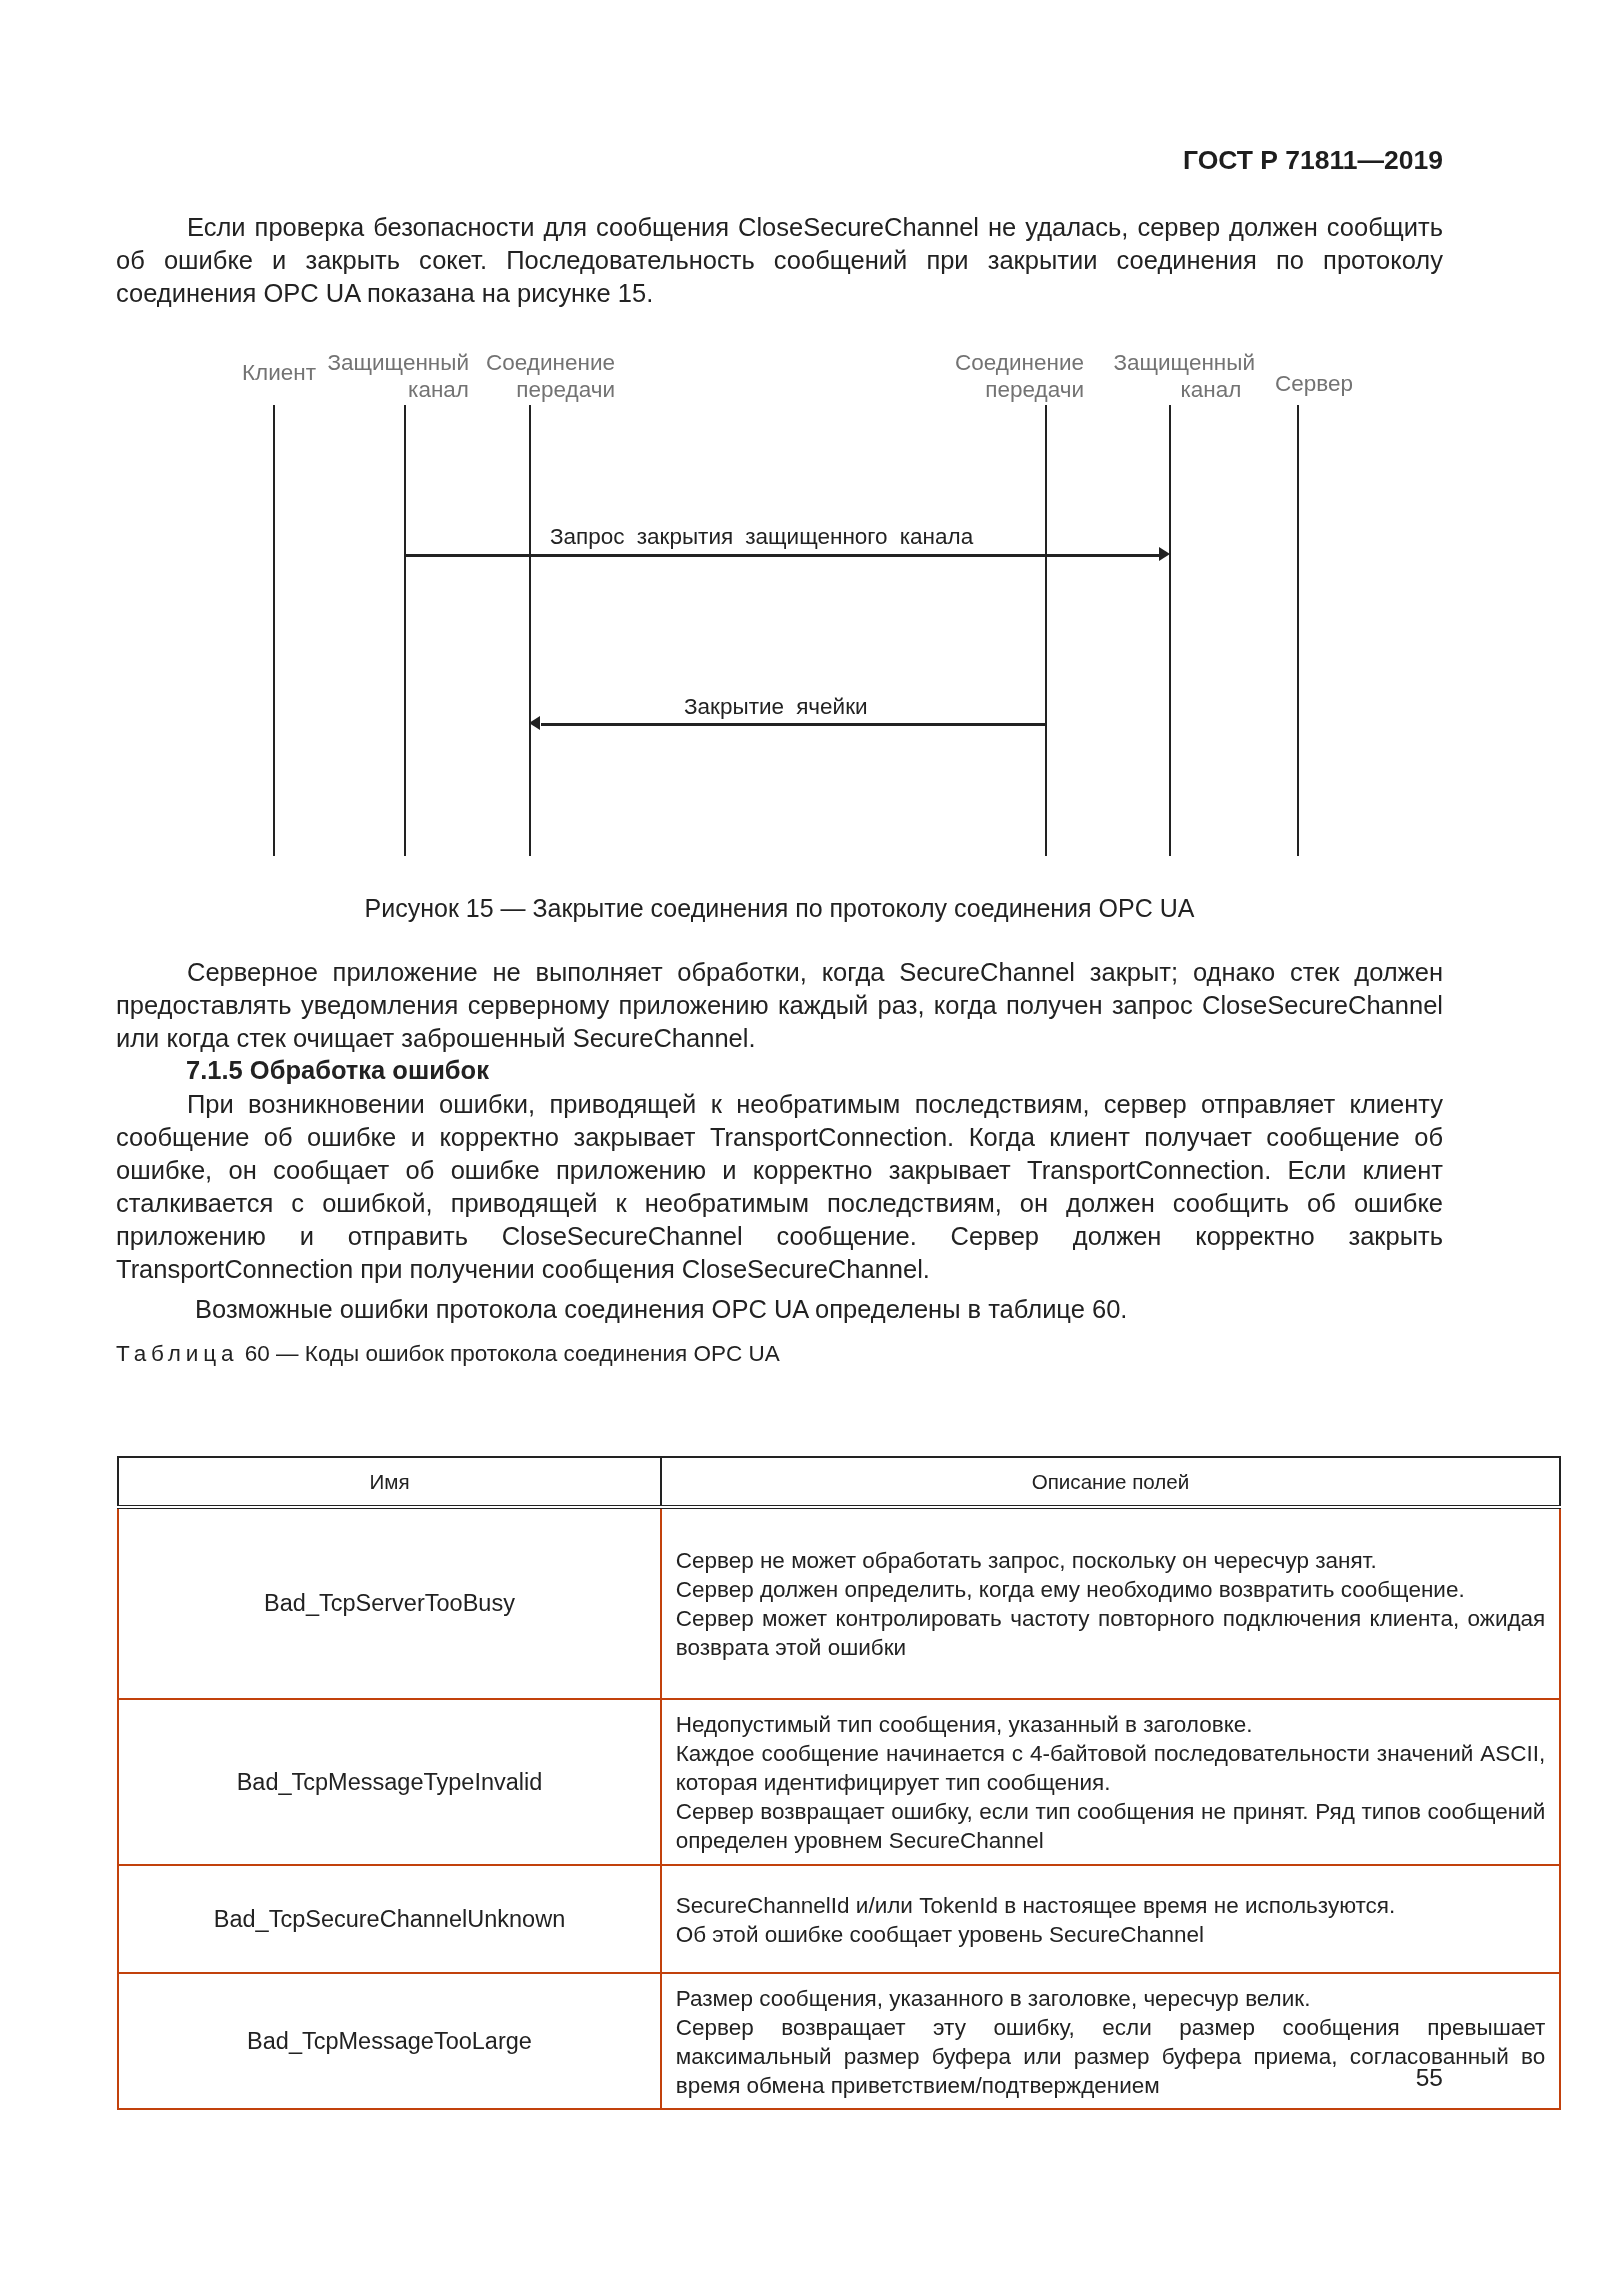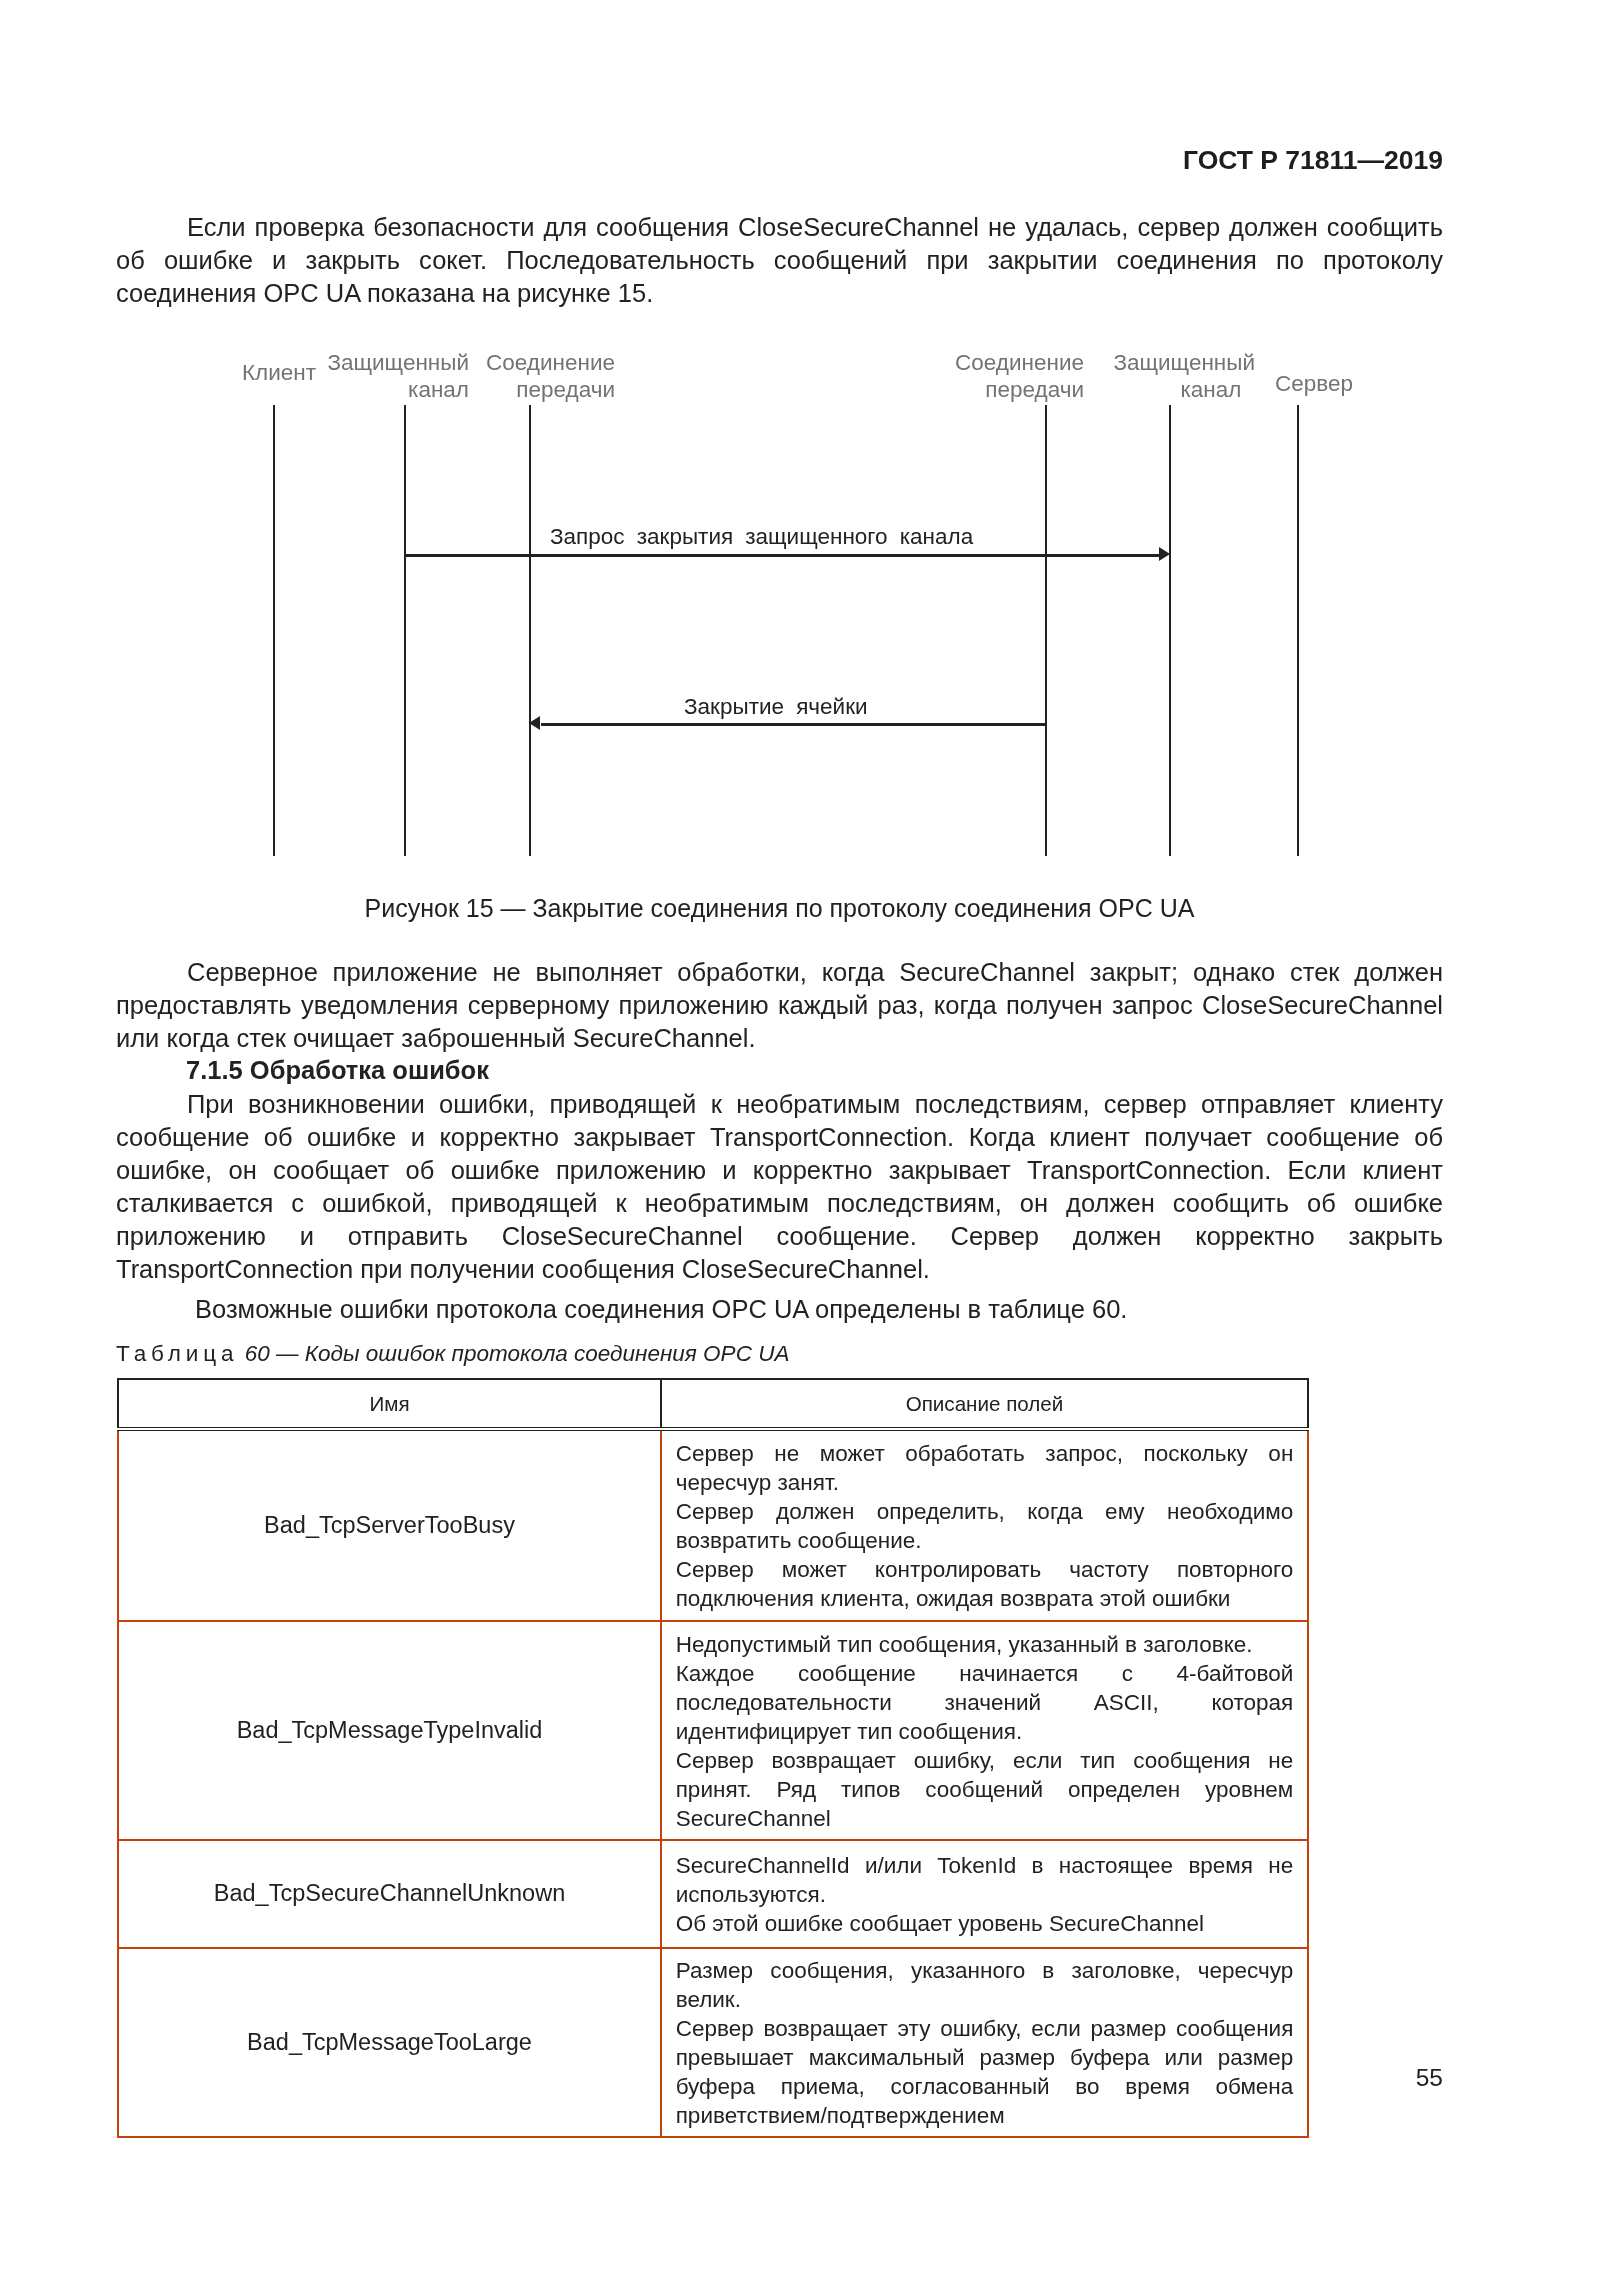--- a/index.html
+++ b/index.html
@@ -15,21 +15,21 @@
   .lane-label { position: absolute; font-size: 22.5px; line-height: 27.4px; text-align: right; color: #737373; white-space: nowrap; }
   .lifeline { position: absolute; width: 2px; background: #222; }
   .msg-line { position: absolute; height: 2.9px; background: #222; }
   .msg-label { position: absolute; font-size: 22.5px; color: #222; white-space: nowrap; word-spacing: 5.9px; }
   .arrow-right { position: absolute; width: 0; height: 0; border-top: 7.8px solid transparent; border-bottom: 7.8px solid transparent; border-left: 11.8px solid #222; }
   .arrow-left { position: absolute; width: 0; height: 0; border-top: 7.8px solid transparent; border-bottom: 7.8px solid transparent; border-right: 11.8px solid #222; }
   .caption { left: 116px; width: 1327px; text-align: center; font-size: 25px; top: 894px; color: #222; }
   .heading { left: 186px; top: 1056px; font-weight: bold; font-size: 25.5px; color: #222; }
   .table-title { left: 116px; top: 1341px; font-size: 22.5px; color: #222; }
   .table-title .spaced { letter-spacing: 4.9px; }
-  table.err { position: absolute; left: 117px; top: 1378px; width: 1192px; border-collapse: collapse;
+  table.err { position: absolute; left: 117px; top: 1456px; width: 1444px; border-collapse: collapse;
               border: 2.9px solid #222; font-size: 22.5px; color: #222; }
   table.err th { font-weight: normal; font-size: 20.6px; height: 45px; border: 2px solid #222;
                  border-bottom: 4.9px double #222; }
   table.err td { border: 2px solid #c2410c; vertical-align: middle; }
   table.err td.name { width: 539px; text-align: center; font-size: 23.5px; }
   table.err td.desc { padding: 7.8px 13.7px 5.9px 13.7px; line-height: 29px; text-align: justify; font-size: 22.5px; }
   table.err td.desc div { margin: 0; }
   .page-num { left: 1372px; top: 2064px; width: 71px; text-align: right; font-size: 24.5px; color: #222; }
 </style>
 </head>
@@ -84,21 +84,21 @@
 
 <p class="abs para" style="top:956px; margin:0;">Серверное приложение не выполняет обработки, когда SecureChannel закрыт; однако стек должен предоставлять уведомления серверному приложению каждый раз, когда получен запрос CloseSecureChannel или когда стек очищает заброшенный SecureChannel.</p>
 
 <div class="abs heading">7.1.5 Обработка ошибок</div>
 
 <p class="abs para" style="top:1088px; margin:0;">При возникновении ошибки, приводящей к необратимым последствиям, сервер отправляет клиенту сообщение об ошибке и корректно закрывает TransportConnection. Когда клиент получает сообщение об ошибке, он сообщает об ошибке приложению и корректно закрывает TransportConnection. Если клиент сталкивается с ошибкой, приводящей к необратимым последствиям, он должен сообщить об ошибке приложению и отправить CloseSecureChannel сообщение. Сервер должен корректно закрыть TransportConnection при получении сообщения CloseSecureChannel.</p>
 
 <p class="abs para" style="top:1285px; margin:8px;">Возможные ошибки протокола соединения OPC UA определены в таблице 60.</p>
 
 <div class="abs table-title">
-  <span class="spaced">Таблица</span><span style="white-space:pre;font-style:italic;"> 60 — Коды ошибок протокола соединения OPC UA</span>
+  <span class="spaced">Таблица</span><span style="white-space:pre;"> 60 — Коды ошибок протокола соединения OPC UA</span>
 </div>
 
 <table class="err">
   <thead>
     <tr>
       <th>Имя</th>
       <th>Описание полей</th>
     </tr>
   </thead>
   <tbody>

